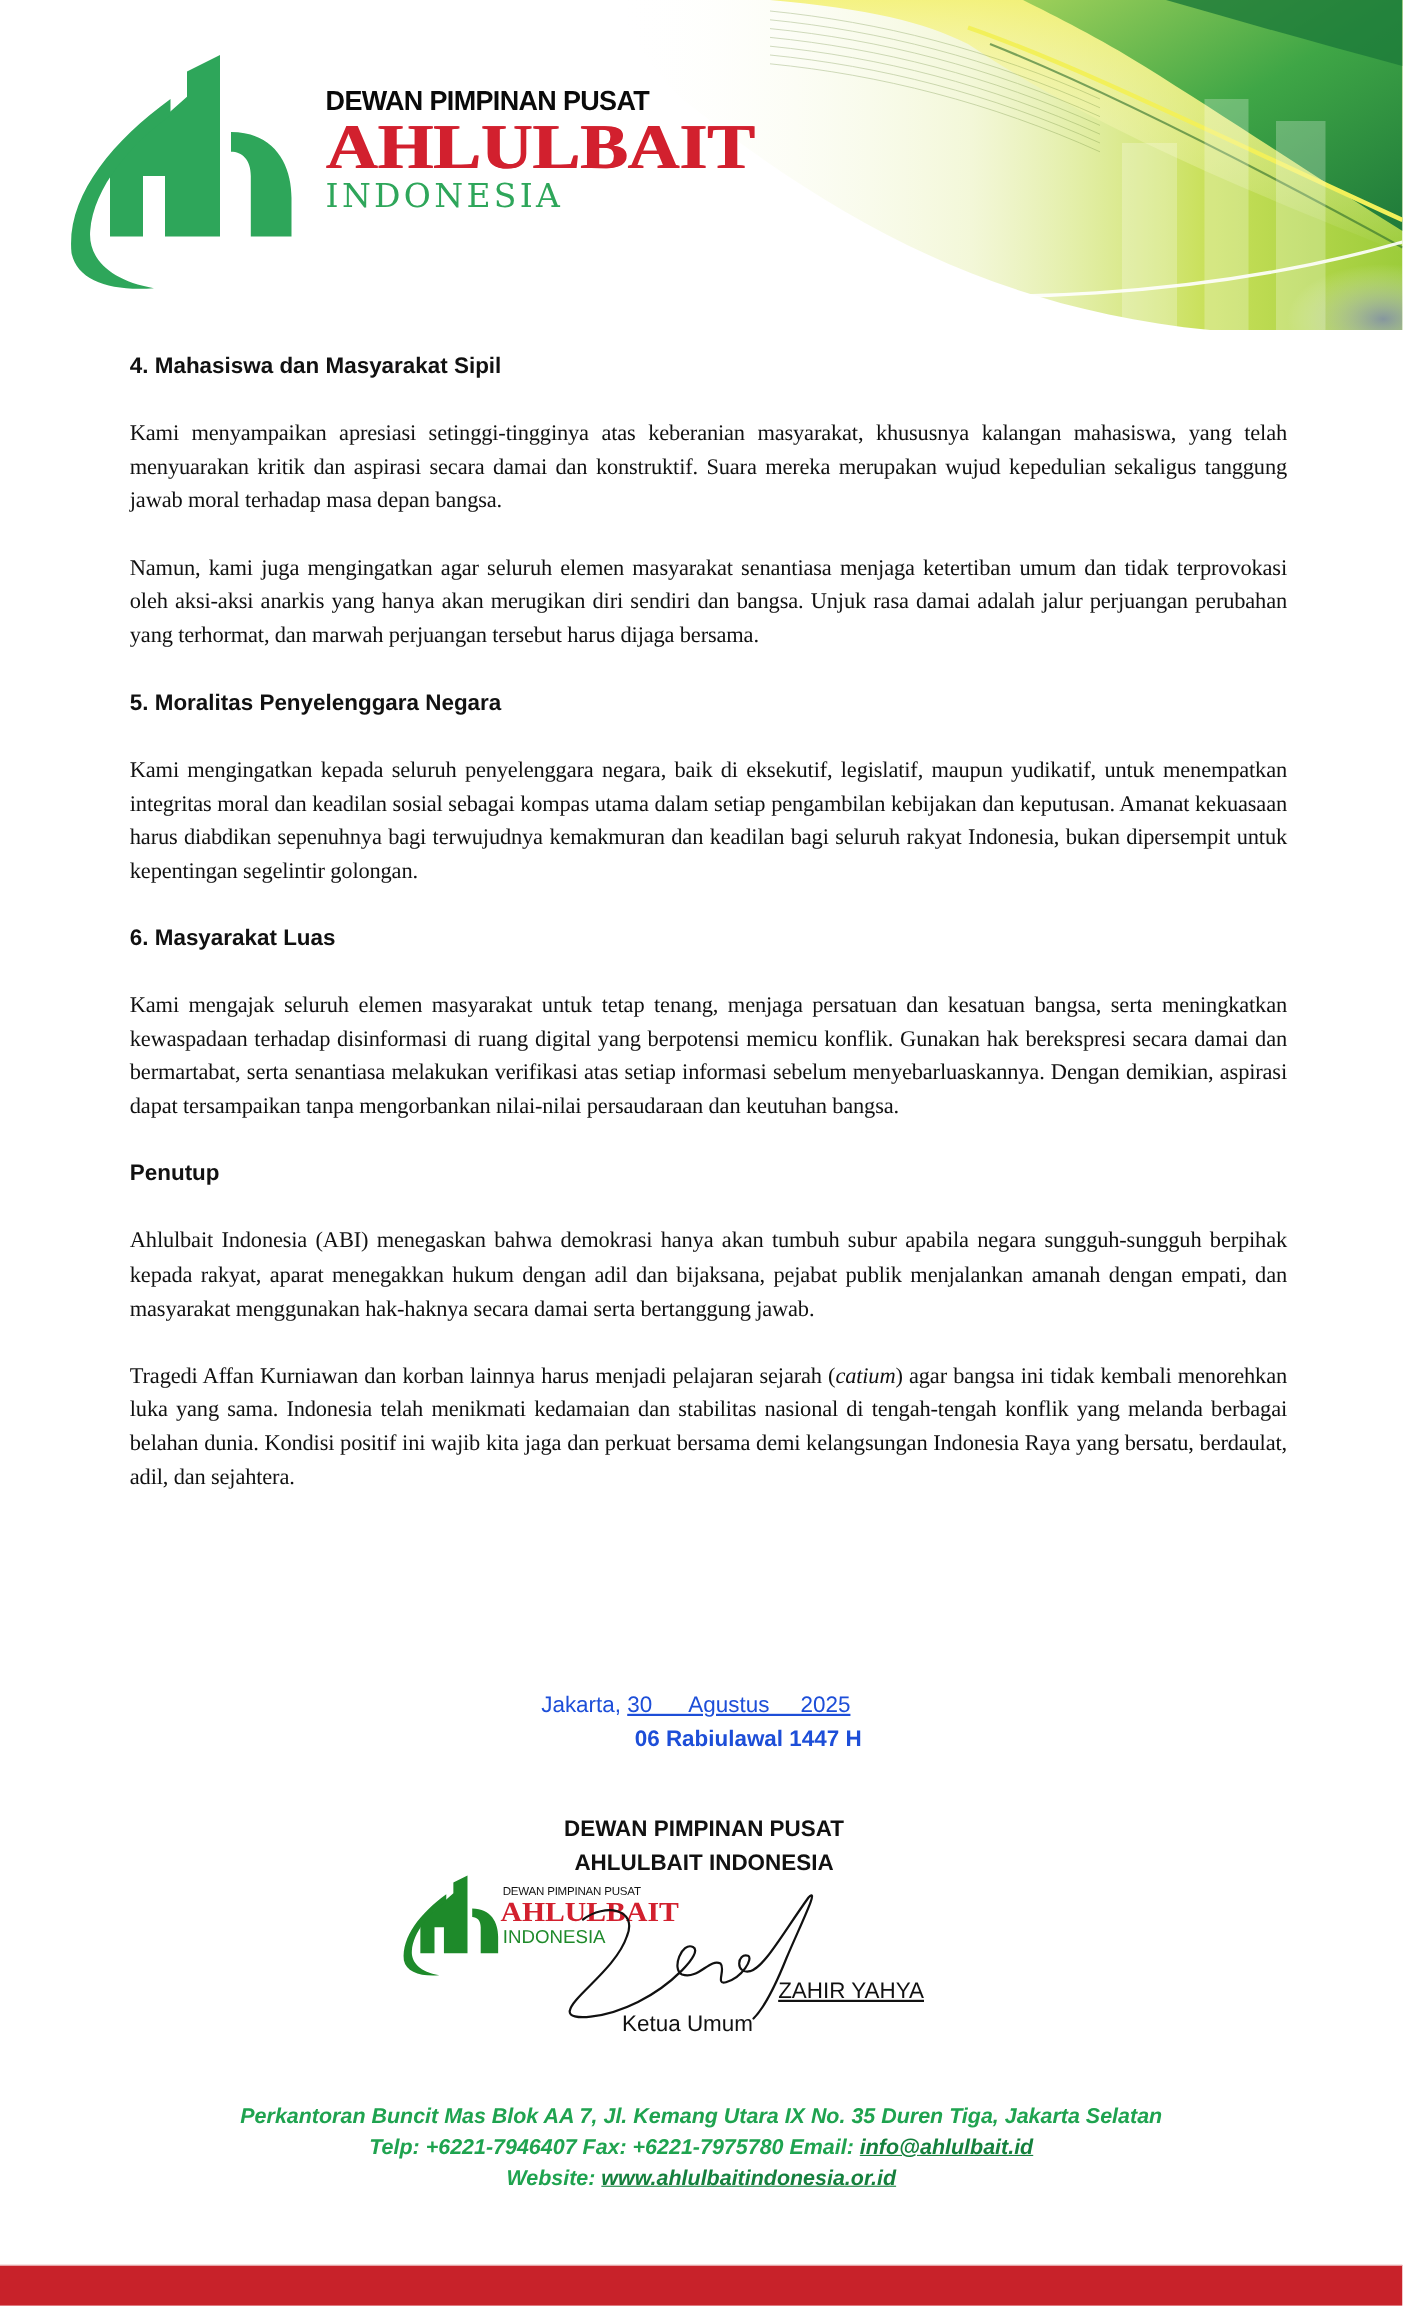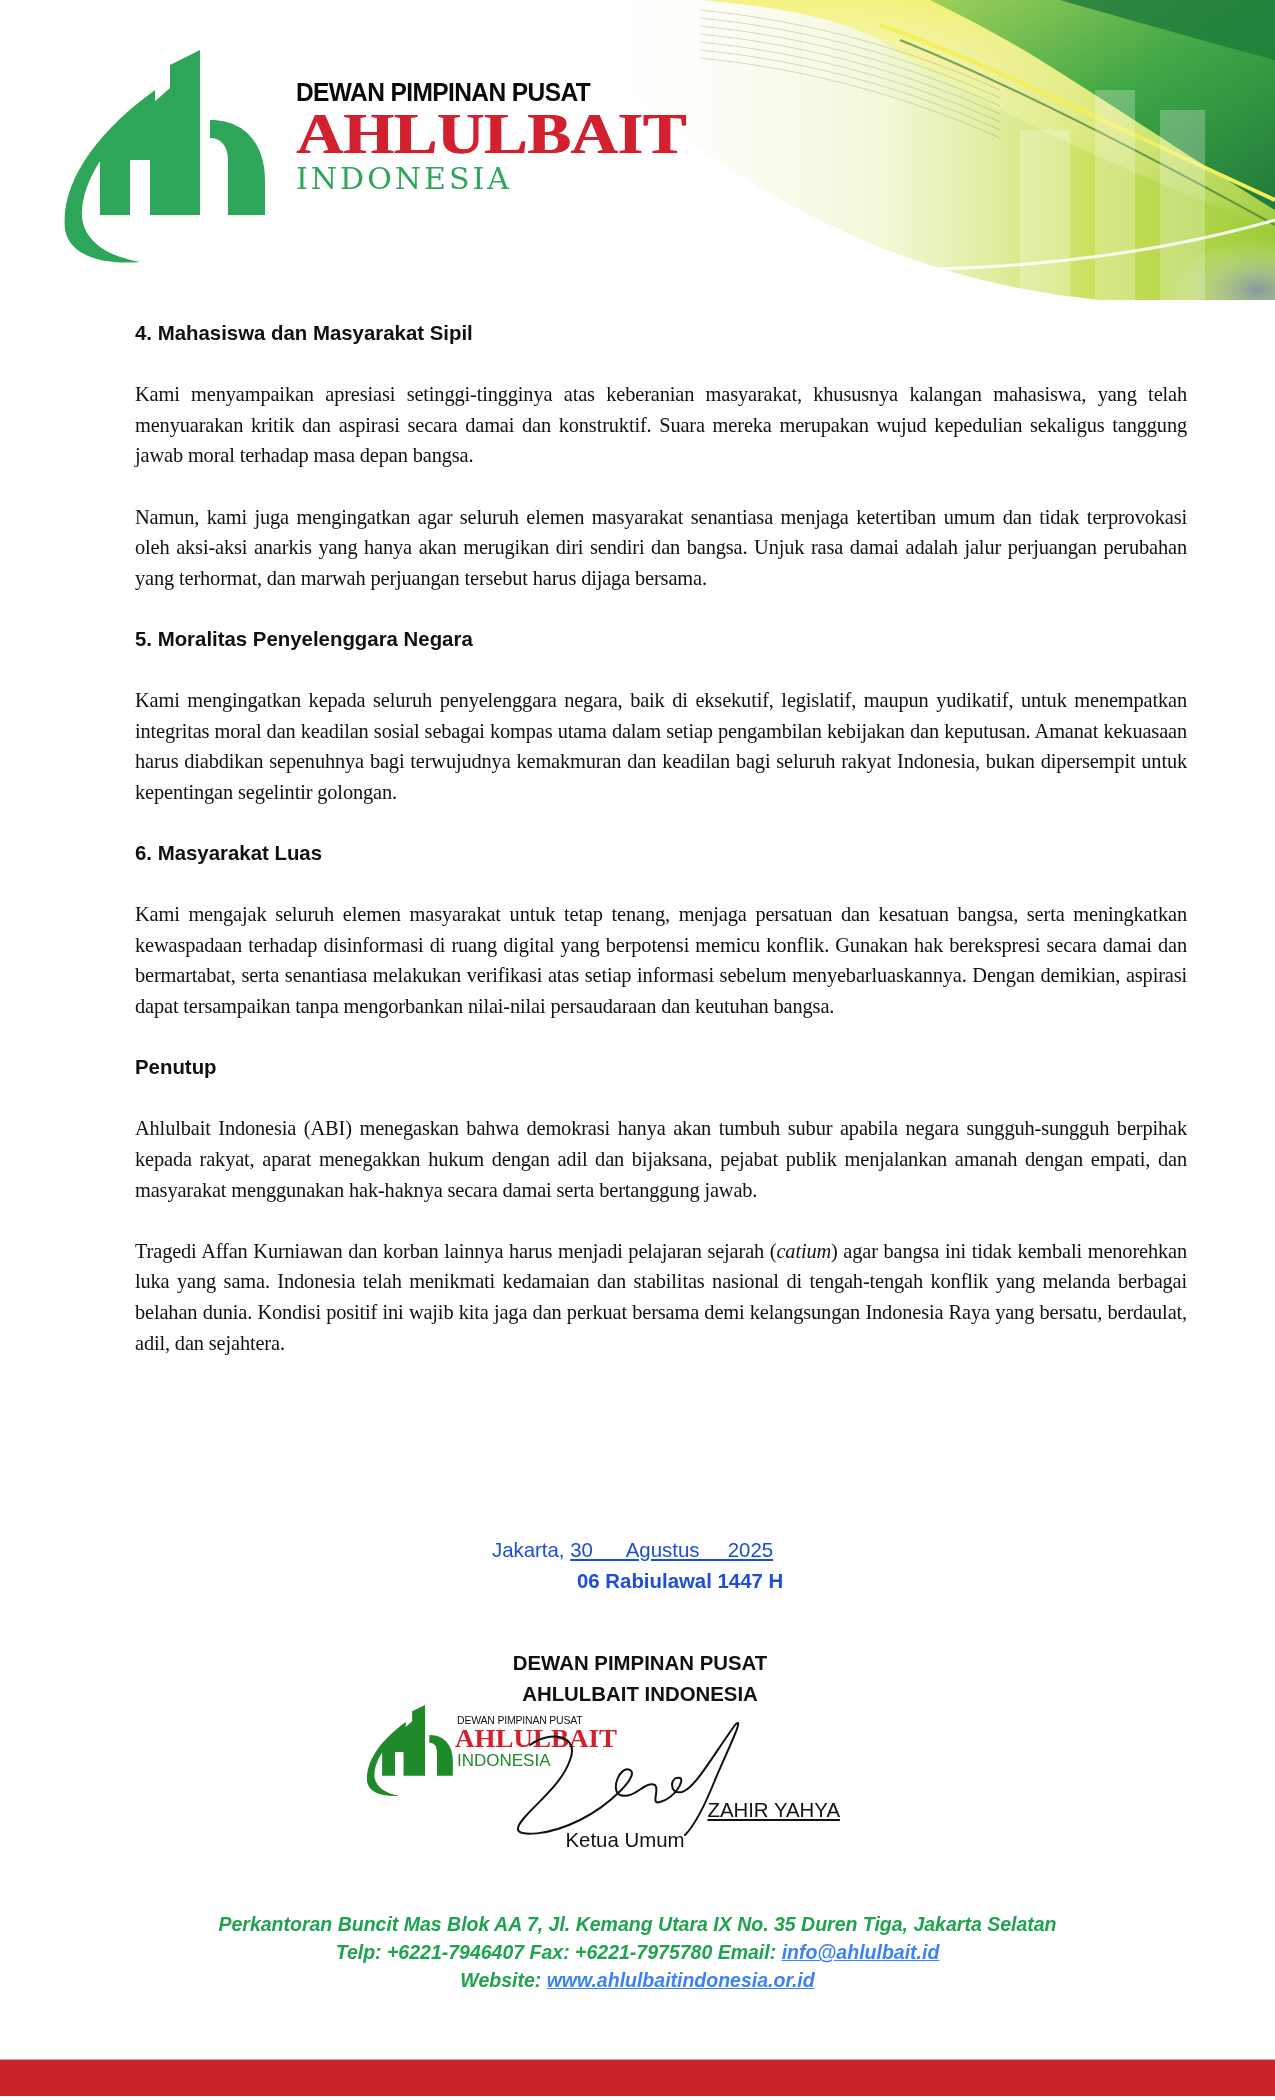--- a/index.html
+++ b/index.html
@@ -8,21 +8,21 @@
   
   .header { position: absolute; left: 0; top: 0; width: 1275px; height: 300px; overflow: hidden; }
   .header-bg { position: absolute; left: 0; top: 0; width: 1275px; height: 300px; }
   .logo-mark { position: absolute; left: 60px; top: 50px; width: 210px; height: 215px; }
   .brand { position: absolute; left: 296px; top: 80px; }
   .brand-dpp { font-family: "Liberation Sans", sans-serif; font-weight: bold; font-size: 25px; letter-spacing: -0.6px; color: #0a0a0a; transform: scaleX(0.98); transform-origin: left; line-height: 1; }
   .brand-name { font-family: "Liberation Serif", serif; font-weight: 900; font-size: 58px; color: #d2202e; letter-spacing: 0px; line-height: 0.9; margin-top: 3px; transform: scaleX(1.12); transform-origin: left; text-shadow: 1px 0 0 #d2202e; }
   .brand-country { font-family: "DejaVu Serif", serif; font-size: 30px; color: #2ea65a; letter-spacing: 3px; line-height: 1; margin-top: 4px; }
 
   
-  .content { position: absolute; left: 135px; top: 318px; width: 1052px; font-family: "Liberation Sans", sans-serif; font-size: 20.4px; line-height: 30.6px; color: #111; }
+  .content { position: absolute; left: 118px; top: 318px; width: 1052px; font-family: "Liberation Sans", sans-serif; font-size: 20.4px; line-height: 30.6px; color: #111; }
   .content h2 { font-size: 20.4px; font-weight: bold; margin: 0 0 30.6px 0; line-height: 30.6px; }
   .content p { margin: 0 0 30.6px 0; text-align: justify; letter-spacing: -0.15px; word-spacing: 0px; font-family: Liberation Serif, serif; }
 
   
   .dateblock { position: absolute; left: 492px; top: 1535px; font-family: "Liberation Sans", sans-serif; font-size: 20.4px; line-height: 30.6px; color: #1d4ed8; }
   .date-line { white-space: pre; }
   .date-u { text-decoration: underline; white-space: pre; }
   .hijri { position: absolute; left: 85px; top: 30.6px; white-space: nowrap; font-weight: bold; }
 
   
@@ -32,21 +32,21 @@
   .sig-logo .mini-dpp { position: absolute; left: 92px; top: 14px; font-size: 10.5px; color: #111; letter-spacing: -0.2px; white-space: nowrap; }
   .sig-logo .mini-name { position: absolute; left: 90px; top: 25px; font-family: "Liberation Serif", serif; font-weight: 900; font-size: 25px; color: #d2202e; white-space: nowrap; transform: scaleX(1.08); transform-origin: left; }
   .sig-logo .mini-country { position: absolute; left: 92px; top: 51px; font-size: 17px; color: #1e8a2a; white-space: nowrap; }
   .signature { position: absolute; left: 510px; top: 1720px; width: 240px; height: 120px; }
   .sig-name { position: absolute; left: 440px; top: 1795px; width: 400px; text-align: right; font-size: 20.4px; line-height: 30.6px; }
   .sig-name span { text-decoration: underline; }
   .sig-role { position: absolute; left: 425px; top: 1825px; width: 400px; text-align: center; font-size: 20.4px; line-height: 30.6px; }
 
   
   .footer { position: absolute; left: 0; top: 1910px; width: 1275px; text-align: center; color: #1fa34f; font-weight: bold; font-size: 19.5px; line-height: 28px; font-style: italic; }
-  .footer a { color: #3b82f6; text-decoration: underline; text-align: center; }
+  .footer a { color: #15803d; text-decoration: underline; text-align: center; }
   .bottom-bar { position: absolute; left: 0; top: 2059px; width: 1275px; height: 36px; background: #c8222a; border-top: 1px solid #e8a3a6; }
 </style>
 </head>
 <body>
 
 <div class="header">
   <svg class="header-bg" viewBox="0 0 1275 300" preserveAspectRatio="none">
     <defs>
       <linearGradient id="g1" x1="0" y1="0" x2="1" y2="0">
         <stop offset="0" stop-color="#ffffff" stop-opacity="0"></stop>

